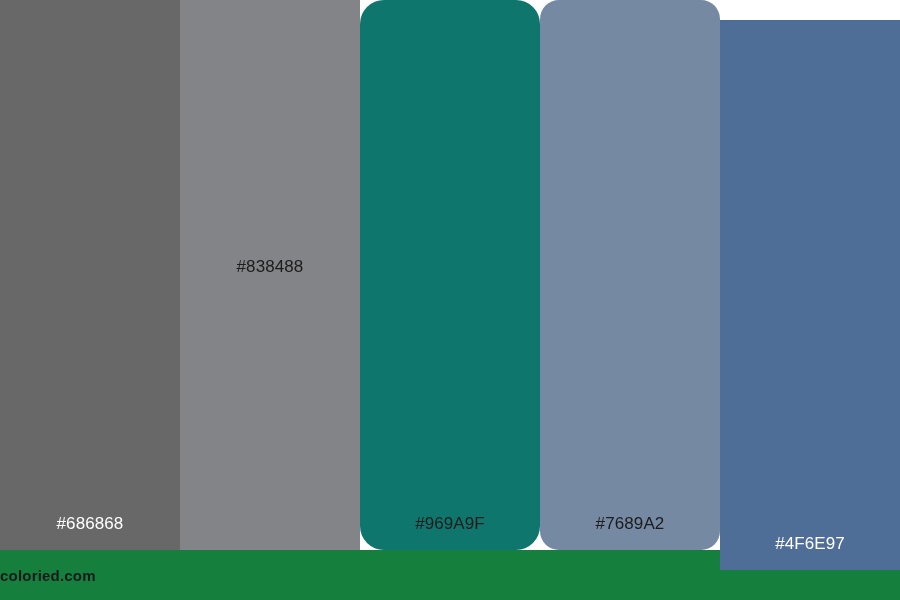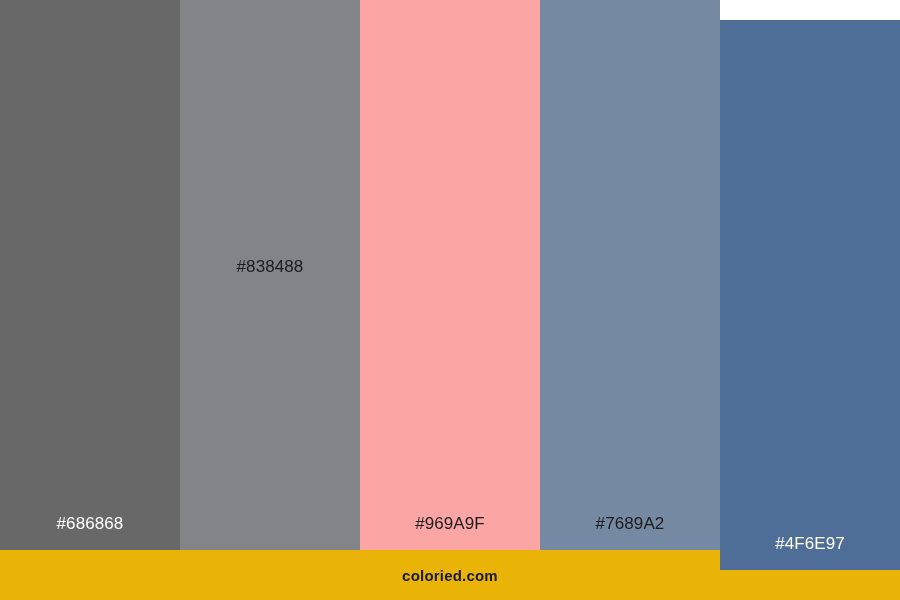--- a/index.html
+++ b/index.html
@@ -52,24 +52,23 @@
     user-select: none;
   }
 
   .label-light { color: #ffffff; }
   .label-dark  { color: #1c1c1c; }
 
   
   #footer-bar {
     flex: 1 1 auto;
     width: 900px;
-    background: #eab308;
+    background: #15803d;
     display: flex;
     align-items: center;
-    justify-content: center;
   }
 
   #footer-brand {
     font-family: "Liberation Sans", sans-serif;
     font-size: 15px;
     font-weight: bold;
     color: #1a1a1a;
     letter-spacing: 0.2px;
     user-select: none;
   }
@@ -82,25 +81,25 @@
   <div id="swatch-strip">
 
     <div class="swatch" style="background-color: rgb(104, 104, 104);">
       <span class="swatch-label label-light">#686868</span>
     </div>
 
     <div class="swatch" style="background-color: rgb(131, 132, 136); align-items: center;">
       <span class="swatch-label label-dark">#838488</span>
     </div>
 
-    <div class="swatch" style="background-color: #fca5a5;">
+    <div class="swatch" style="background-color: #0f766e; border-radius: 24px;">
       <span class="swatch-label label-dark">#969A9F</span>
     </div>
 
-    <div class="swatch" style="background-color: rgb(118, 137, 162);">
+    <div class="swatch" style="background-color: rgb(118, 137, 162); border-radius: 19px;">
       <span class="swatch-label label-dark">#7689A2</span>
     </div>
 
     <div class="swatch" style="background-color: rgb(79, 110, 151); margin-top: 20px;">
       <span class="swatch-label label-light">#4F6E97</span>
     </div>
 
   </div>
 
   <div id="footer-bar">

